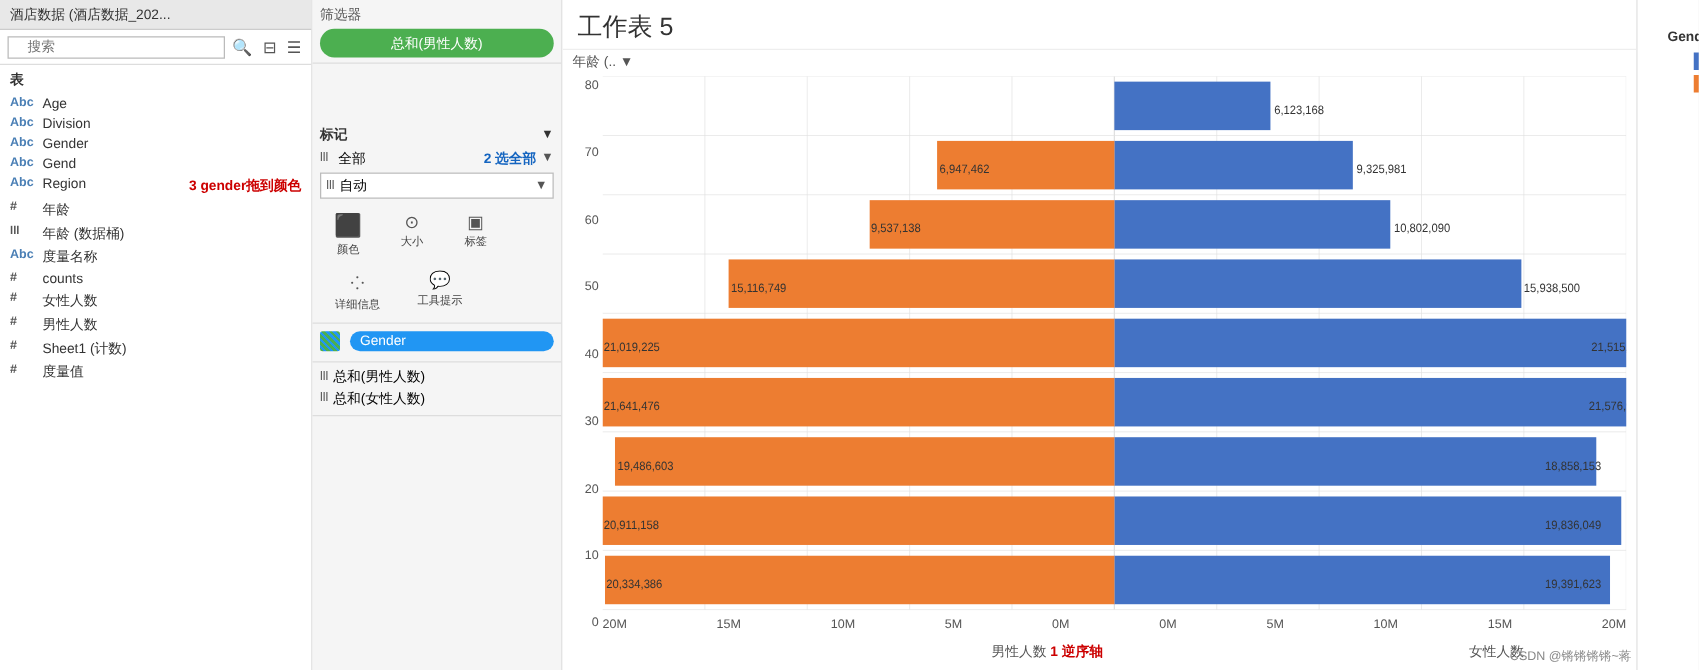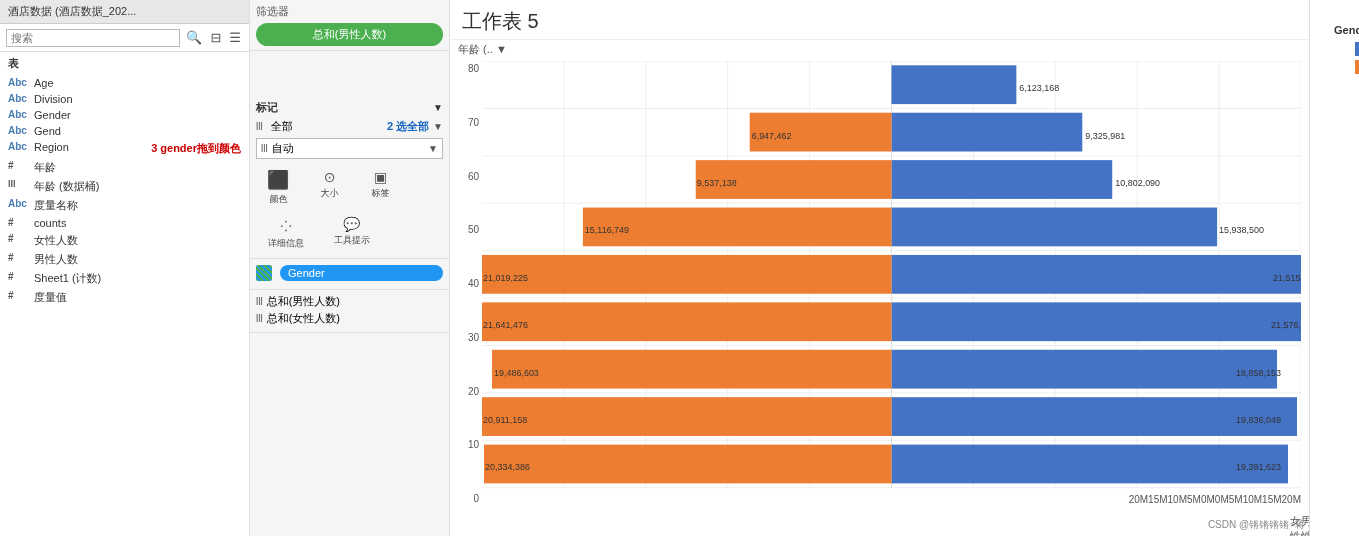--- a/index.html
+++ b/index.html
@@ -27,21 +27,21 @@
     .search-bar {
       display: flex;
       align-items: center;
       padding: 4px 6px;
       border-bottom: 1px solid #ddd;
       gap: 4px;
     }
     .search-input {
       flex: 1;
       border: 1px solid #bbb;
-      padding: 2px 4px;
+      padding: 2px 15px;
       font-size: 11px;
       outline: none;
     }
     .icon-btn {
       background: none;
       border: none;
       cursor: pointer;
       font-size: 13px;
       color: #555;
       padding: 2px;
@@ -422,21 +422,21 @@
       <span>70</span>
       <span>60</span>
       <span>50</span>
       <span>40</span>
       <span>30</span>
       <span>20</span>
       <span>10</span>
       <span>0</span>
     </div>
 
-    <div style="flex:1;position:relative;display:flex;flex-direction:column;align-items:flex-end;">
+    <div style="flex:1;position:relative;display:flex;flex-direction:column;">
       <svg width="100%" height="100%" viewBox="0 0 820 400" preserveAspectRatio="none" style="flex:1;">
 
         <line x1="0" y1="0" x2="820" y2="0" stroke="#e0e0e0" stroke-width="0.5"></line>
         <line x1="0" y1="44" x2="820" y2="44" stroke="#e0e0e0" stroke-width="0.5"></line>
         <line x1="0" y1="88" x2="820" y2="88" stroke="#e0e0e0" stroke-width="0.5"></line>
         <line x1="0" y1="132" x2="820" y2="132" stroke="#e0e0e0" stroke-width="0.5"></line>
         <line x1="0" y1="176" x2="820" y2="176" stroke="#e0e0e0" stroke-width="0.5"></line>
         <line x1="0" y1="220" x2="820" y2="220" stroke="#e0e0e0" stroke-width="0.5"></line>
         <line x1="0" y1="264" x2="820" y2="264" stroke="#e0e0e0" stroke-width="0.5"></line>
         <line x1="0" y1="308" x2="820" y2="308" stroke="#e0e0e0" stroke-width="0.5"></line>

